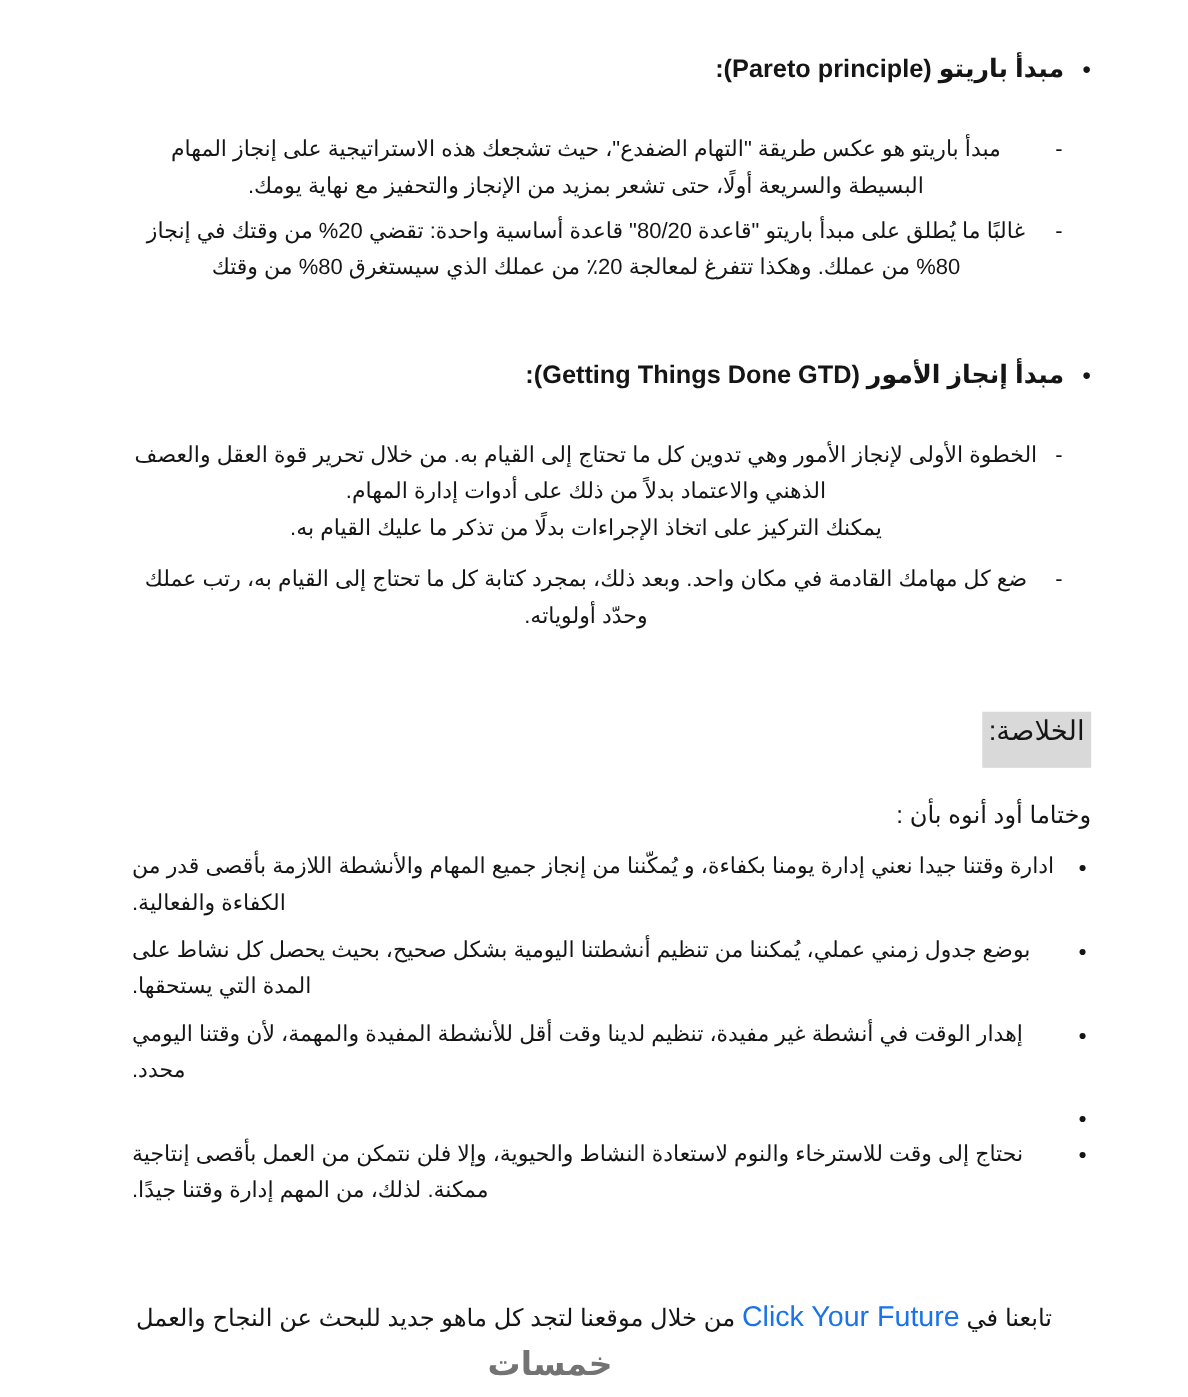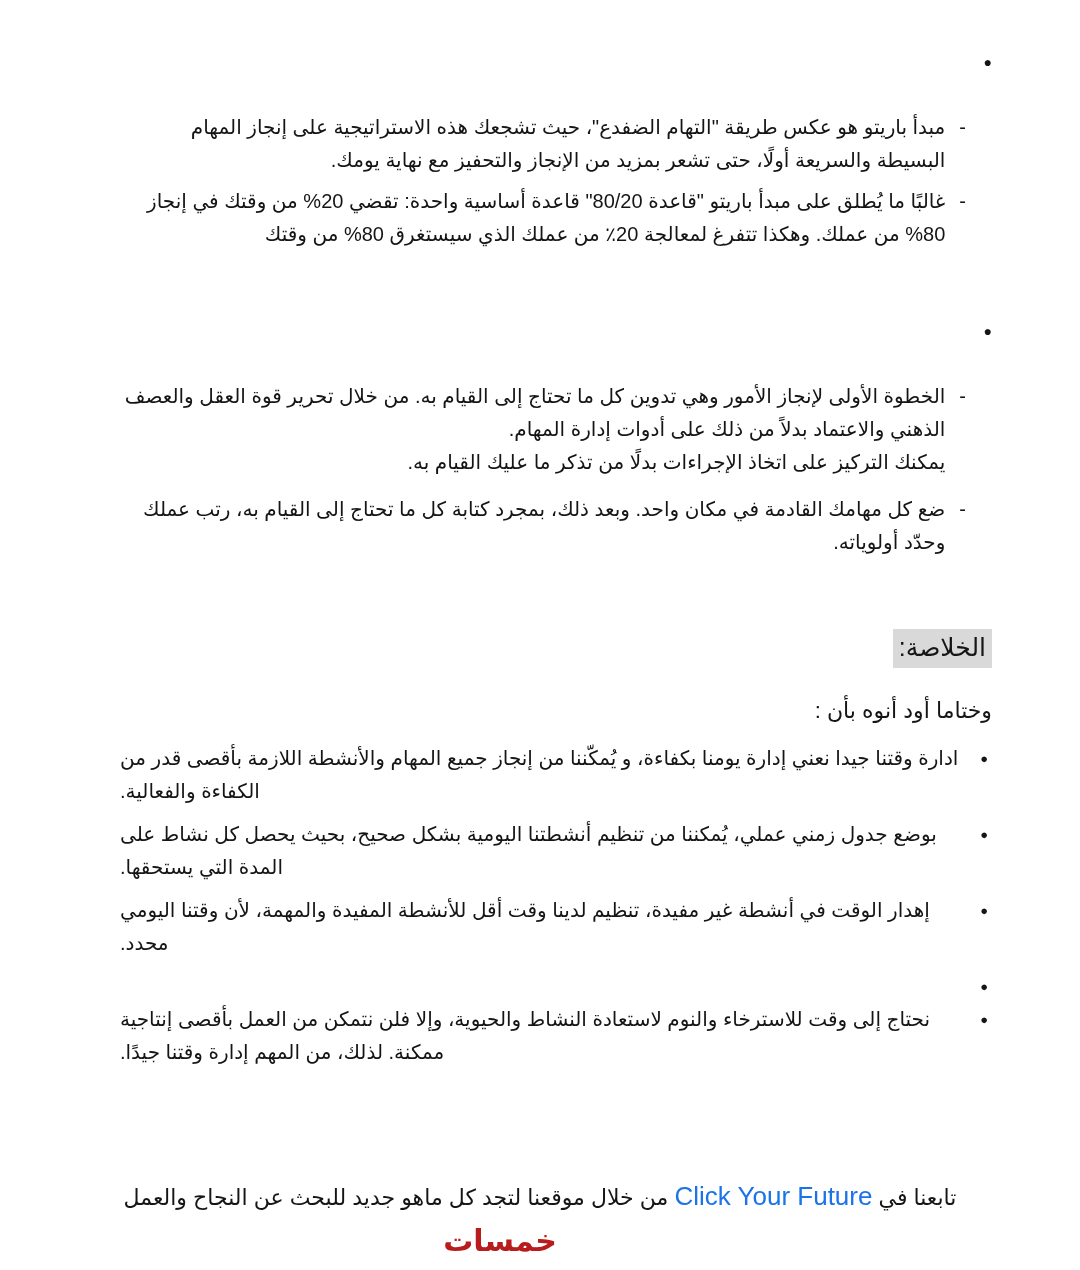--- a/index.html
+++ b/index.html
@@ -43,36 +43,36 @@
   }
   .dash-list.loose { gap: 14px; }
   .dash-item {
     display: flex;
     gap: 14px;
     font-size: 20px;
     line-height: 1.65;
   }
   .dash-item .dash-glyph { flex: 0 0 auto; }
   .dash-item .txt {
-    text-align: right;
+    text-align: center;
     white-space: pre-line;
   }
 
   .spacer-lg { height: 64px; }
 
   
   .summary-heading {
     margin-top: 70px;
     font-size: 25px;
     line-height: 1.4;
   }
   .summary-heading .hl {
     background: #d9d9d9;
     display: inline-block;
-    padding: 1px 6px 3px 6px;
+    padding: 1px 6px 15px 6px;
   }
   .summary-intro {
     margin-top: 30px;
     font-size: 22px;
   }
   .bullet-list {
     margin: 18px 4px 0 0;
     display: flex;
     flex-direction: column;
     gap: 10px;
@@ -105,48 +105,50 @@
     font-size: 26px;
     cursor: pointer;
   }
   .watermark {
     position: absolute;
     left: 0; right: 80px;
     bottom: 12px;
     text-align: center;
     font-size: 30px;
     font-weight: bold;
-    color: #b91c1c;
+    color: #737373;
     letter-spacing: 2px;
   }
 </style>
 </head>
 <body>
 
 <div class="page">
 
   <div class="heading">
     <span class="bullet-glyph">●</span>
+    <span class="heading-text">مبدأ باريتو (Pareto principle):</span>
   </div>
 
   <div class="dash-list">
     <div class="dash-item">
       <span class="dash-glyph">-</span>
       <span class="txt">مبدأ باريتو هو عكس طريقة "التهام الضفدع"، حيث تشجعك هذه الاستراتيجية على إنجاز المهام البسيطة والسريعة أولًا، حتى تشعر بمزيد من الإنجاز والتحفيز مع نهاية يومك.</span>
     </div>
     <div class="dash-item">
       <span class="dash-glyph">-</span>
       <span class="txt">غالبًا ما يُطلق على مبدأ باريتو "قاعدة 80/20" قاعدة أساسية واحدة: تقضي 20% من وقتك في إنجاز 80% من عملك. وهكذا تتفرغ لمعالجة 20٪ من عملك الذي سيستغرق 80% من وقتك</span>
     </div>
   </div>
 
   <div class="spacer-lg"></div>
 
   <div class="heading">
     <span class="bullet-glyph">●</span>
+    <span class="heading-text">مبدأ إنجاز الأمور (Getting Things Done GTD):</span>
   </div>
 
   <div class="dash-list loose">
     <div class="dash-item">
       <span class="dash-glyph">-</span>
       <span class="txt">الخطوة الأولى لإنجاز الأمور وهي تدوين كل ما تحتاج إلى القيام به. من خلال تحرير قوة العقل والعصف الذهني والاعتماد بدلاً من ذلك على أدوات إدارة المهام.
 يمكنك التركيز على اتخاذ الإجراءات بدلًا من   تذكر ما عليك القيام به.</span>
     </div>
     <div class="dash-item">
       <span class="dash-glyph">-</span>

